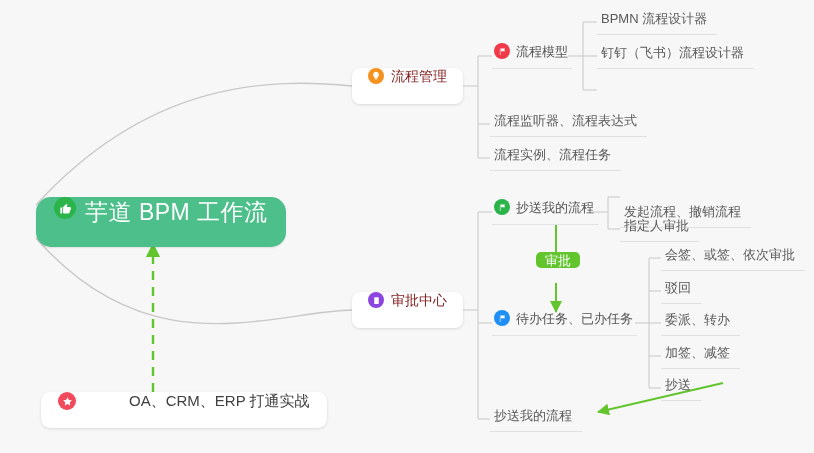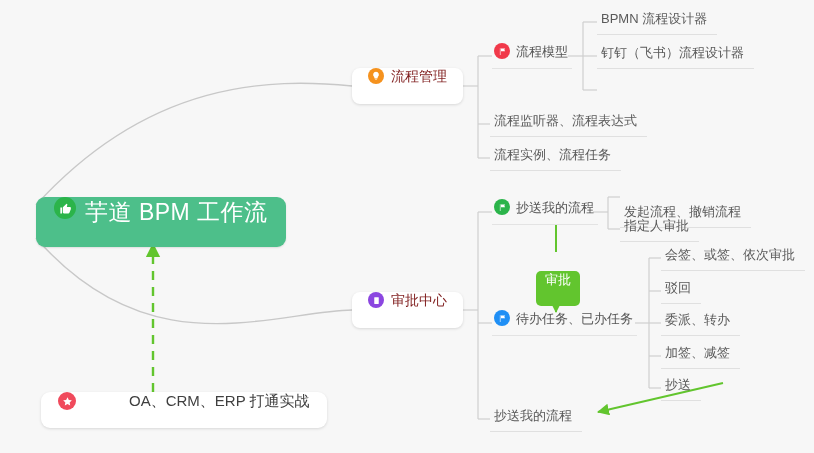--- a/index.html
+++ b/index.html
@@ -105,24 +105,23 @@
     font-size: 15px;
   }
   .node-note .node-icon {
     margin-right: 8px;
   }
 
   
   .node-tag {
     background: #62c52e;
     border-radius: 5px;
-    height: 35px;
+    height: 16px;
     padding: 0 9px;
     justify-content: center;
-    margin-top: 19px;
   }
   .node-tag .node-label {
     color: #ffffff;
     font-size: 13px;
   }
 
   
   .icon-circle {
     width: 16px;
     height: 16px;
@@ -187,21 +186,21 @@
     </defs>
 
     <path d="M 556 224 L 556 252" fill="none" stroke="#62c52e" stroke-width="2"></path>
     <path d="M 556 283 L 556 312" fill="none" stroke="#62c52e" stroke-width="2" marker-end="url(#arrow-green)"></path>
 
     <path d="M 723 383 L 598 412" fill="none" stroke="#62c52e" stroke-width="2" marker-end="url(#arrow-green)"></path>
 
     <path d="M 153 392 L 153 244" fill="none" stroke="#62c52e" stroke-width="2.4" stroke-dasharray="9 7" marker-end="url(#arrow-green)"></path>
   </svg>
 
-  <div class="node node-root" style="left:36px; top:197px;">
+  <div class="node node-root" style="left:36px; top:197px;border-radius:15px;">
     <span class="node-icon icon-circle big" style="background:#2bb44a;">
       <svg width="13" height="13" viewBox="0 0 24 24" fill="#ffffff">
         <path d="M9 21h8.3c.9 0 1.6-.5 1.9-1.3l2.6-6.1c.1-.2.1-.5.1-.7v-1.8c0-1-.8-1.8-1.8-1.8h-5.6l.9-4.1v-.3c0-.4-.2-.8-.4-1.1L13.9 3 7.6 9.4c-.4.3-.6.8-.6 1.3V19c0 1.1.9 2 2 2zM2.5 10h3v11h-3z"></path>
       </svg>
     </span>
     <span class="node-label">芋道 BPM 工作流</span>
   </div>
 
   <div class="node node-note" style="left:41px; top:392px;">
     <span class="node-icon icon-circle" style="background:#f04a5c; width:18px; height:18px;">

